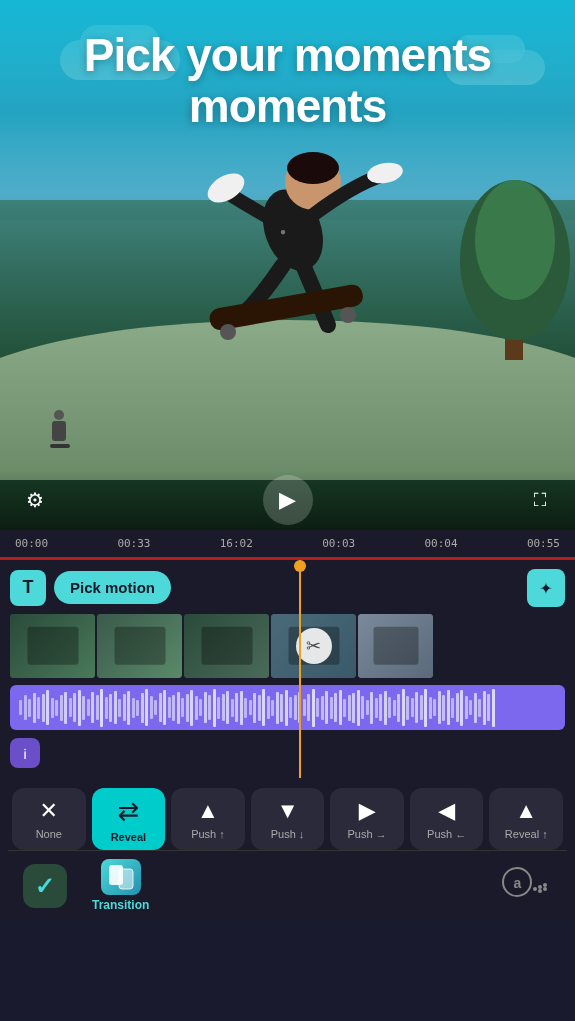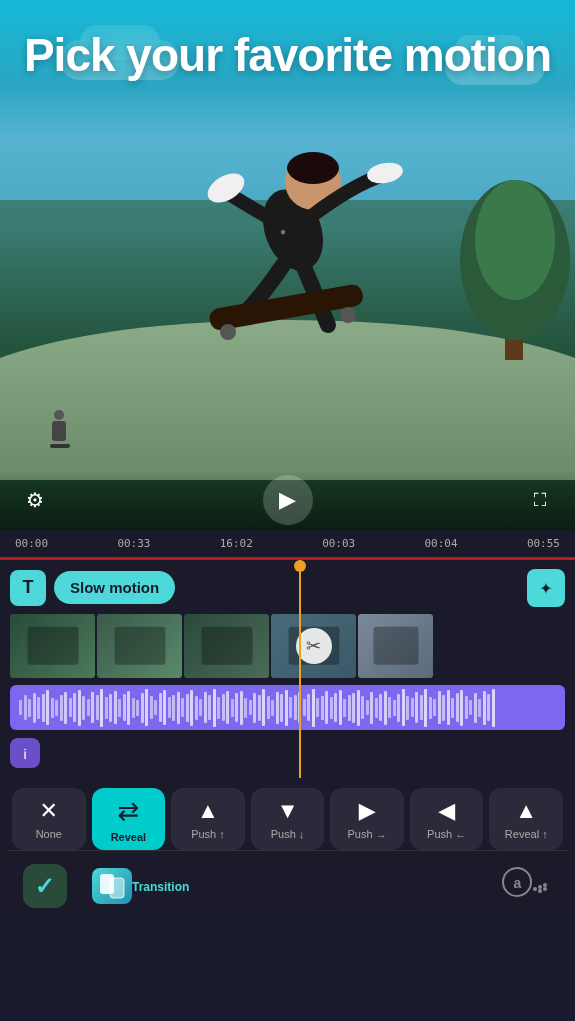--- a/index.html
+++ b/index.html
@@ -299,21 +299,21 @@
       display: flex;
       align-items: center;
       justify-content: center;
       font-size: 22px;
       color: #4dd;
       cursor: pointer;
     }
 
     .nav-transition {
       display: flex;
-      flex-direction: row;
+      flex-direction: column;
       align-items: center;
       margin-left: 25px;
       cursor: pointer;
     }
 
     .nav-transition-icon {
       width: 40px;
       height: 36px;
       background: linear-gradient(135deg, #4dd9d9, #2290b0);
       border-radius: 8px;
@@ -421,21 +421,21 @@
     <ellipse cx="60" cy="80" rx="40" ry="60" fill="#3a7a4a"></ellipse>
   </svg>
 
   <div style="position:absolute;bottom:80px;left:50px;width:20px;height:40px;">
     <div style="width:10px;height:10px;background:#555;border-radius:50%;margin-left:4px;"></div>
     <div style="width:14px;height:20px;background:#444;border-radius:3px;margin-top:1px;margin-left:2px;"></div>
     <div style="width:20px;height:4px;background:#333;border-radius:2px;margin-top:3px;"></div>
   </div>
 
   <div class="title-overlay">
-    <span class="title-text">Pick your favorite motion</span>
+    <span class="title-text">Pick your moments moments</span>
   </div>
 
   <div class="video-controls">
     <div class="control-btn">
       <span>⚙</span>
     </div>
     <div class="play-btn-large">
       <span>▶</span>
     </div>
     <div class="control-btn">
@@ -462,21 +462,21 @@
     <div style="position:absolute;top:0;bottom:0;left:52%;width:2px;background:#f0a020;z-index:20;">
       <div style="position:absolute;top:0;left:-5px;width:12px;height:12px;background:#f0a020;border-radius:50%;"></div>
     </div>
 
     <div class="effects-row">
 
       <div class="effect-icon-T">
         <span>T</span>
       </div>
 
-      <div class="effect-label">Slow motion</div>
+      <div class="effect-label">Pick motion</div>
 
       <div style="position:absolute;right:10px;top:4px;width:38px;height:38px;background:#4dd9d9;border-radius:8px;display:flex;align-items:center;justify-content:center;font-size:16px;color:#1a1a2a;">
         <span>✦</span>
       </div>
     </div>
 
 
     <div class="clips-row">
 
       <div class="clip-thumb clip1">

